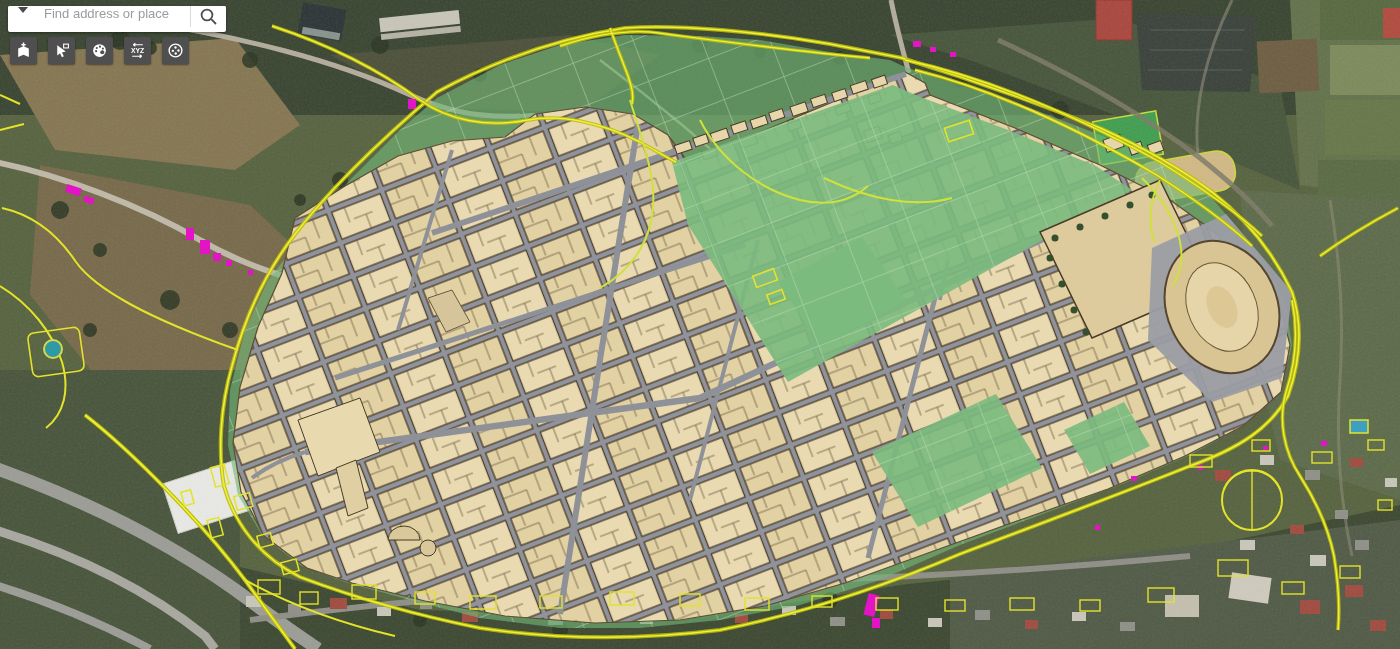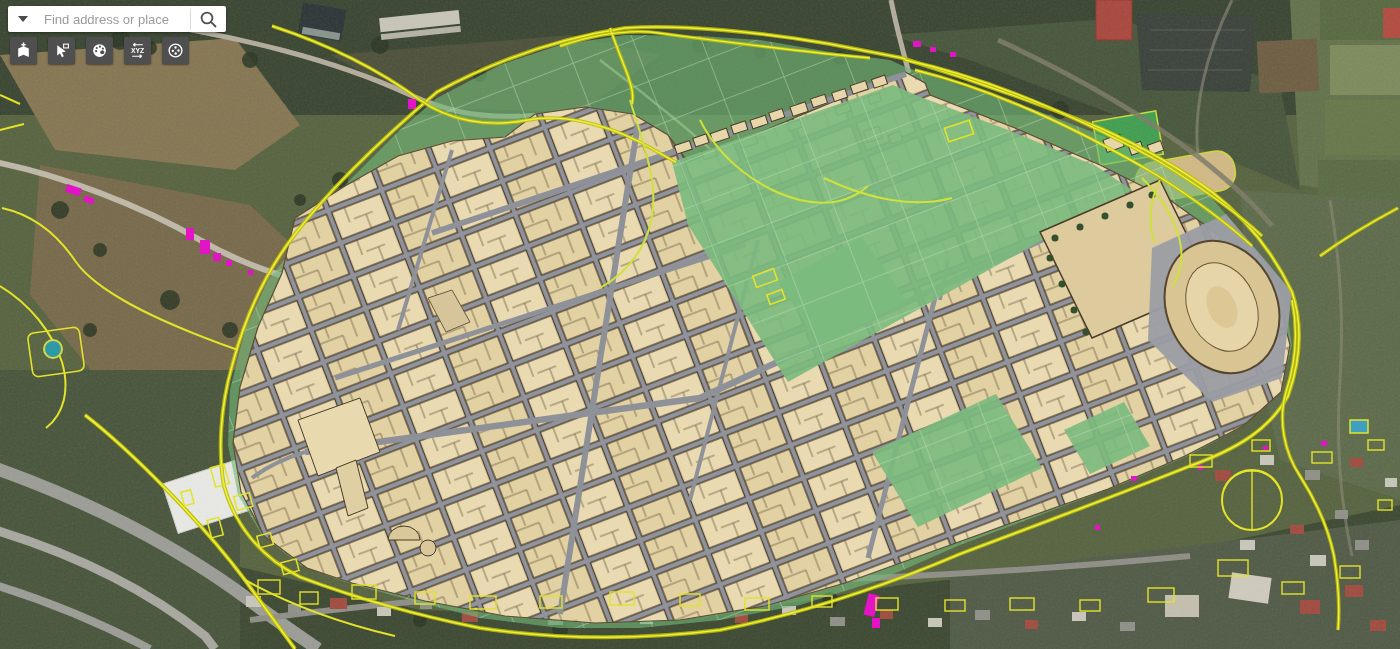--- a/index.html
+++ b/index.html
@@ -1,20 +1,20 @@
 <!DOCTYPE html>
 <html><head>
 <meta charset="utf-8">
 <style>
   html,body{margin:0;padding:0;background:#20241c;}
   .stage{position:relative;width:1400px;height:649px;overflow:hidden;
          font-family:"Liberation Sans",sans-serif;background:#56623f;}
   .mapsvg{position:absolute;inset:0;display:block;}
   
-  .search{position:absolute;top:6px;left:8px;height:26px;display:flex;align-items:center;
+  .search{position:absolute;top:6px;left:8px;height:26px;display:flex;align-items:flex-start;
           background:#fff;border-radius:2px;box-shadow:0 1px 3px rgba(0,0,0,.4);overflow:hidden;}
   .search .dd{width:30px;border:0;background:#fff;display:flex;align-items:center;justify-content:center;cursor:pointer;}
   .caret{width:0;height:0;border-left:5px solid transparent;border-right:5px solid transparent;border-top:6px solid #4a4a4a;}
   .search input{width:140px;border:0;outline:none;font-size:13px;color:#333;padding:0 6px;font-family:"Liberation Sans",sans-serif;}
   .search input::placeholder{color:#9b9b9b;}
   .search .go{width:36px;background:#fff;border:0;border-left:1px solid #d9d9d9;
               display:flex;align-items:center;justify-content:center;cursor:pointer;}
   
   .toolbar{position:absolute;top:37px;left:10px;display:flex;gap:11px;}
   .tbtn{width:27px;height:27px;background:#4f4f4f;border:0;border-radius:2px;padding:0;

